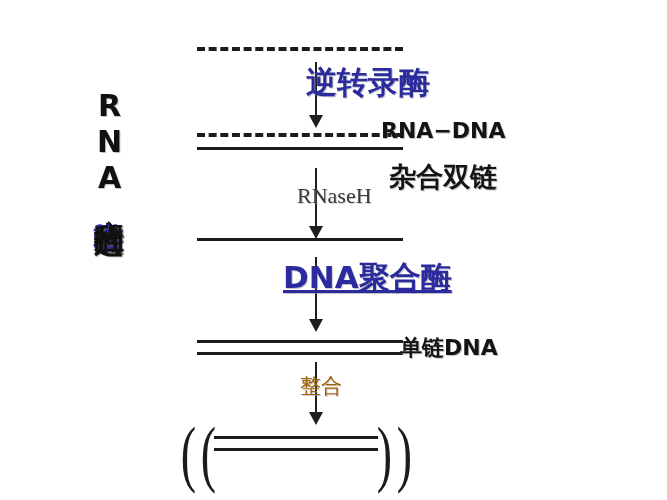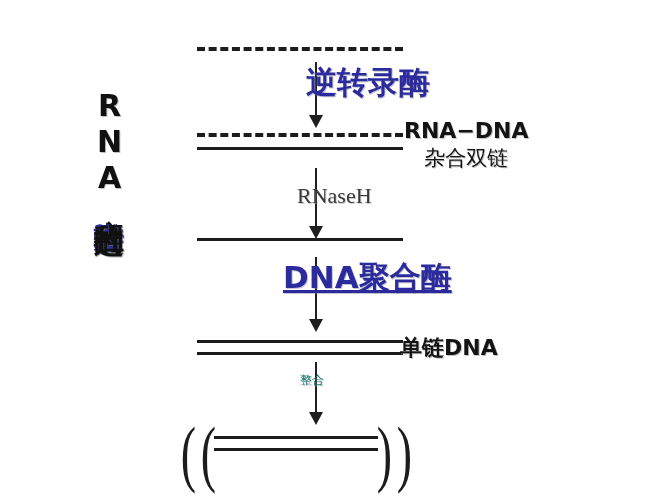--- a/index.html
+++ b/index.html
@@ -101,42 +101,42 @@
     font-size: 31px;
     text-shadow: 1px 1px 0 rgba(140,140,160,0.5);
   }
   .enzyme.gray {
     color: #3a3a3a;
     font-family: "Liberation Serif", "DejaVu Serif", serif;
     font-size: 22px;
     text-shadow: 1px 1px 0 rgba(160,160,160,0.5);
   }
   .enzyme.gray-cjk {
-    color: #0f766e;
-    font-family: "DejaVu Sans", "Liberation Sans", sans-serif;
-    font-size: 12px;
+    color: #a16207;
+    font-family: "DejaVu Sans", "Liberation Sans", sans-serif;
+    font-size: 21px;
     text-shadow: 1px 1px 0 rgba(160,160,160,0.5);
   }
 
   
   .product {
     position: absolute;
     white-space: nowrap;
     font-family: "DejaVu Sans", "Liberation Sans", sans-serif;
     font-weight: bold;
     font-size: 22px;
     color: #141414;
     text-shadow: 1px 1px 0 rgba(150,150,150,0.55);
   }
   .product .sub {
     display: block;
     text-align: center;
-    font-weight: normal;
-    font-size: 21px;
-    margin-top: 1px;
+    font-weight: bold;
+    font-size: 27px;
+    margin-top: 16px;
   }
 
   
   #integrated {
     position: absolute;
     left: 176px;
     top: 424px;
     width: 240px;
     height: 66px;
   }
@@ -178,21 +178,21 @@
     <div class="head"></div>
   </div>
   <div class="enzyme blue" style="left:306px; top:62px;">
     <span>逆转录酶</span>
   </div>
 
   <div class="strand" style="top:133px;">
     <div class="line-dashed" style="top:0;"></div>
     <div class="line-solid" style="top:14px;"></div>
   </div>
-  <div class="product" style="left:404px; top:118px;">
+  <div class="product" style="left:381px; top:118px;">
     <span>RNA−DNA</span>
     <span class="sub">杂合双链</span>
   </div>
 
   <div class="arrow" style="top:168px; height:60px;">
     <div class="shaft"></div>
     <div class="head"></div>
   </div>
   <div class="enzyme gray" style="left:297px; top:183px;">
     <span>RNaseH</span>

